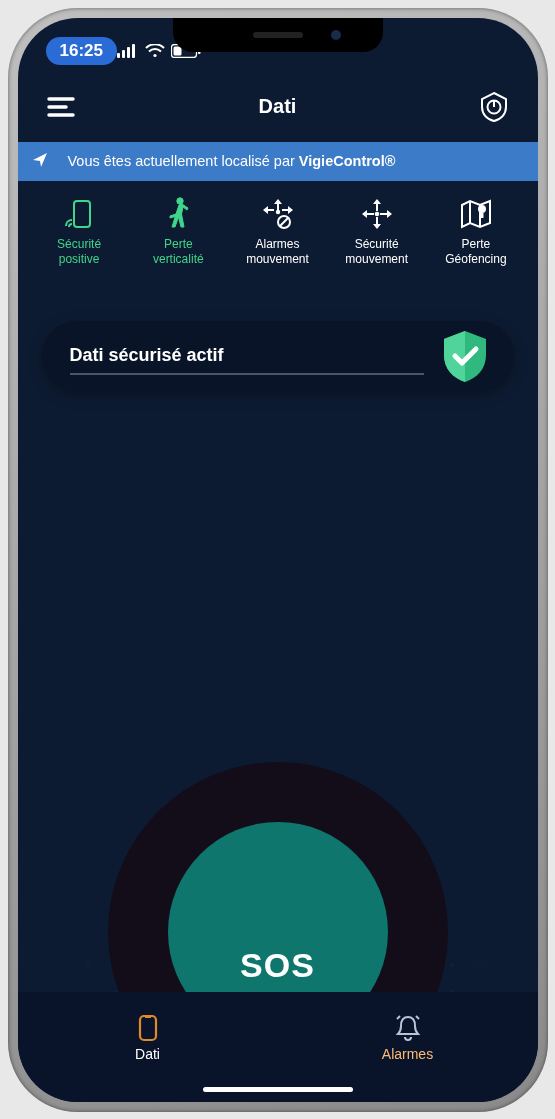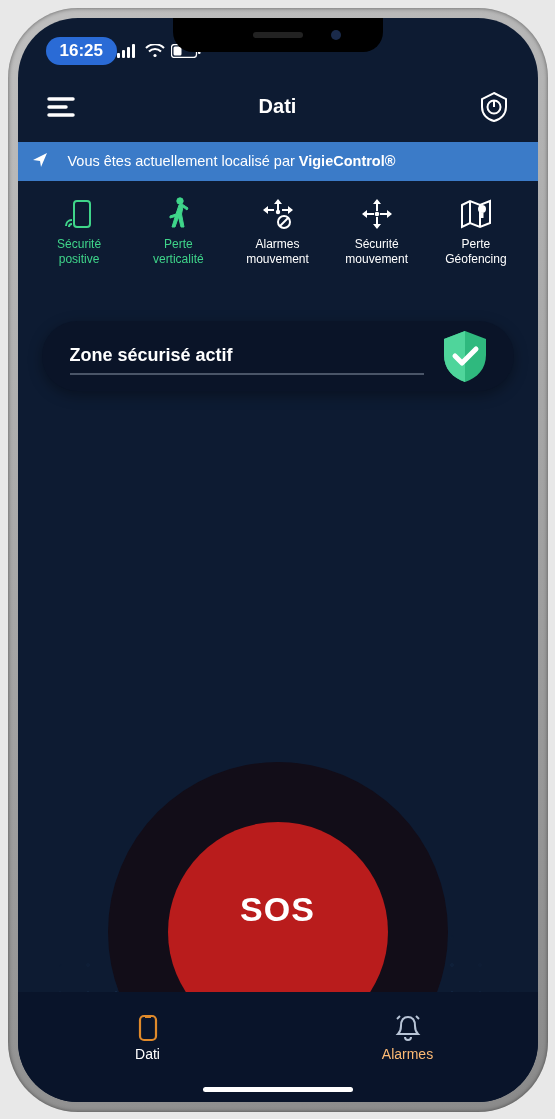--- a/index.html
+++ b/index.html
@@ -142,24 +142,24 @@
     position:absolute;
     bottom:-110px;
     left:50%; transform:translateX(-50%);
     width:340px; height:340px;
     background:#120d18;
     border-radius:50%;
     display:flex; align-items:center; justify-content:center;
   }
   .sos-btn {
     width:220px; height:220px;
-    background:#b91c1c;
+    background:#0f766e;
     border-radius:50%;
     color:#fff;
-    display:flex; align-items:flex-start; justify-content:center;
+    display:flex; align-items:center; justify-content:center;
     padding-top:68px;
     font-size:34px;
     font-weight:700;
     letter-spacing:1px;
   }
 
   .tab-bar {
     height:110px;
     background:#09142a;
     display:flex;
@@ -310,21 +310,21 @@
               <line x1="20" y1="6" x2="20" y2="28"></line>
               <circle cx="22" cy="10" r="4" fill="#fff" stroke="none"></circle>
               <path d="M22 14 L22 19" stroke-width="3"></path>
             </svg>
         </div>
         <div><span>Perte</span><br><span>Géofencing</span></div>
       </div>
     </div>
 
     <div class="status-card">
-      <div class="status-text">Zone sécurisé actif</div>
+      <div class="status-text">Dati sécurisé actif</div>
       <div class="status-underline"></div>
       <div class="shield">
         <svg width="58" height="58" viewBox="0 0 58 58">
             <path fill="#2fb97e" d="M29 4 L50 12 V28 C50 42 41 51 29 55 C17 51 8 42 8 28 V12 Z"></path>
             <path fill="#4fd59b" d="M29 4 L29 55 C17 51 8 42 8 28 V12 Z"></path>
             <path d="M19 29 L26 36 L40 22" stroke="#fff" stroke-width="5" fill="none" stroke-linecap="round" stroke-linejoin="round"></path>
           </svg>
       </div>
     </div>
 

